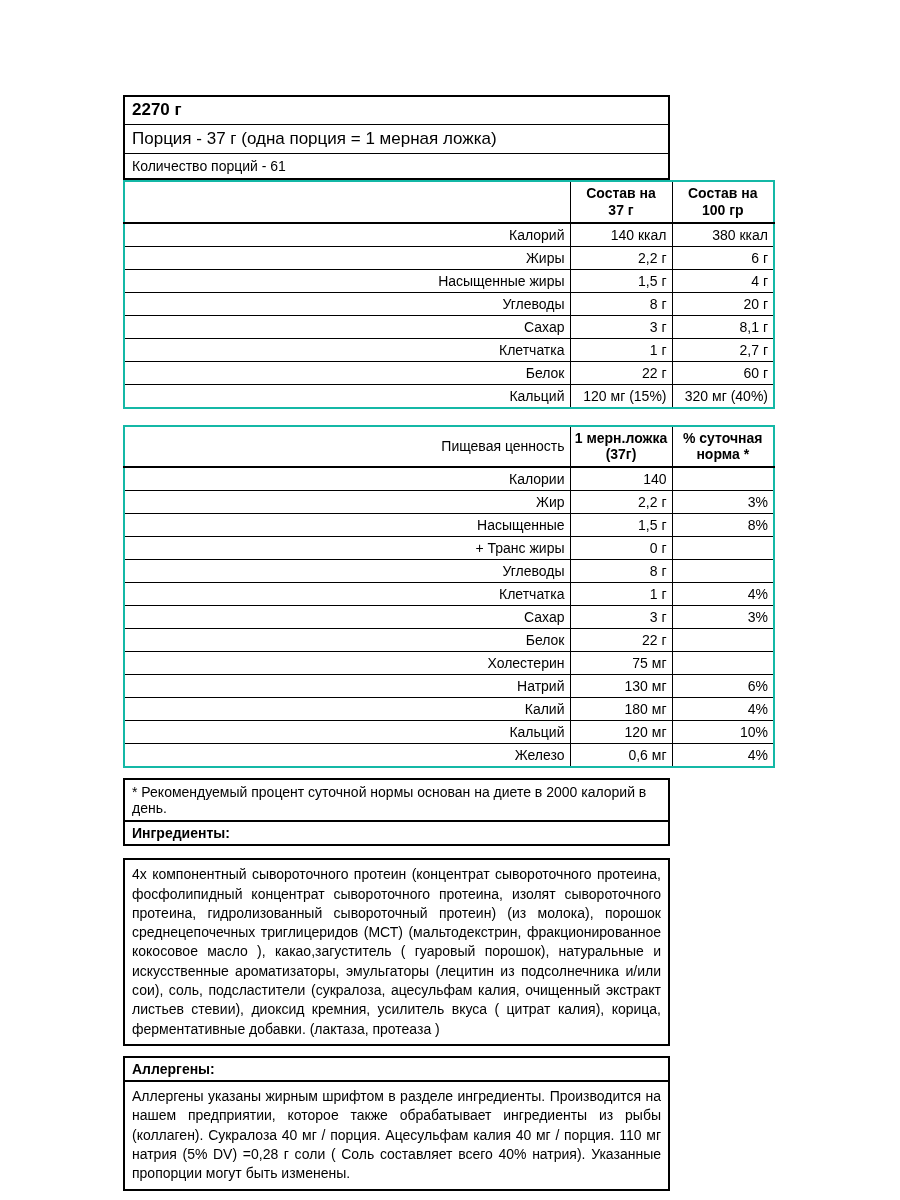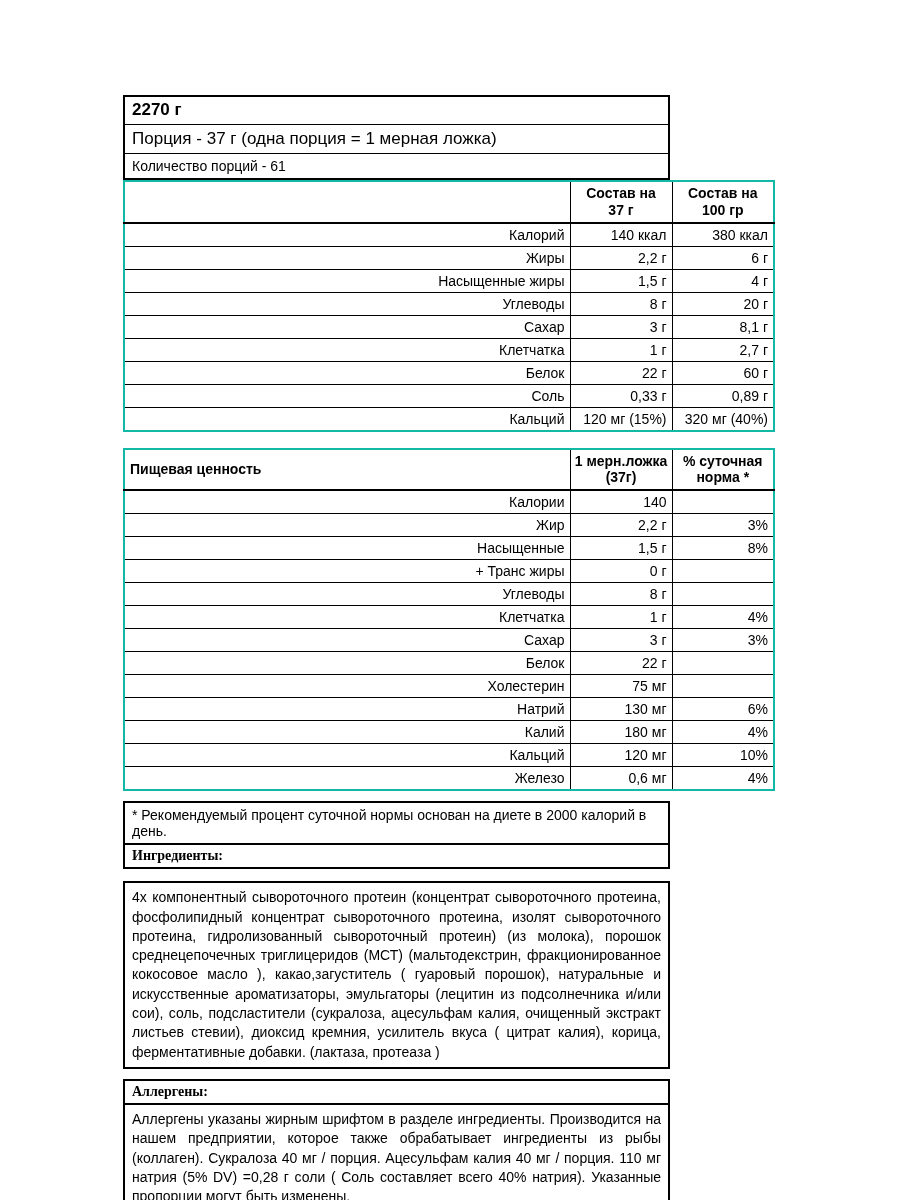--- a/index.html
+++ b/index.html
@@ -55,40 +55,39 @@
   }
   .ntable th.colhead {
     font-weight: bold;
     text-align: center;
     white-space: pre-line;
     line-height: 1.2;
     padding: 3px 4px;
     vertical-align: middle;
   }
   .ntable th.rowhead-left {
-    font-weight: bold;
-    text-align: left;
+    font-weight: normal;
+    text-align: right;
     vertical-align: middle;
   }
   .ntable td.lbl { text-align: right; }
   .ntable td.val { text-align: right; }
   .ntable thead tr { border-bottom: 2px solid #000; }
   .gap16 { height: 16px; }
   .gap12 { height: 12px; }
   .gap10 { height: 10px; }
   .note-box {
     font-size: 14px;
     padding: 4px 7px;
   }
   .section-title {
     font-size: 14px;
     font-weight: bold;
     padding: 3px 7px;
     margin-top: -2px; 
-    font-family: Liberation Serif, serif;
   }
   .para-box {
     font-size: 14px;
     line-height: 1.38;
     text-align: justify;
     padding: 5px 7px;
   }
   .stack-merge { margin-top: -2px; }
 </style>
 </head>
@@ -147,25 +146,20 @@
         <td class="lbl">Клетчатка</td>
         <td class="val">1 г</td>
         <td class="val">2,7 г</td>
       </tr>
       <tr>
         <td class="lbl">Белок</td>
         <td class="val">22 г</td>
         <td class="val">60 г</td>
       </tr>
       <tr>
-        <td class="lbl">Соль</td>
-        <td class="val">0,33 г</td>
-        <td class="val">0,89 г</td>
-      </tr>
-      <tr>
         <td class="lbl">Кальций</td>
         <td class="val">120 мг (15%)</td>
         <td class="val">320 мг (40%)</td>
       </tr>
     </tbody>
   </table>
 
   <div class="gap16"></div>
 
   <table class="ntable">

